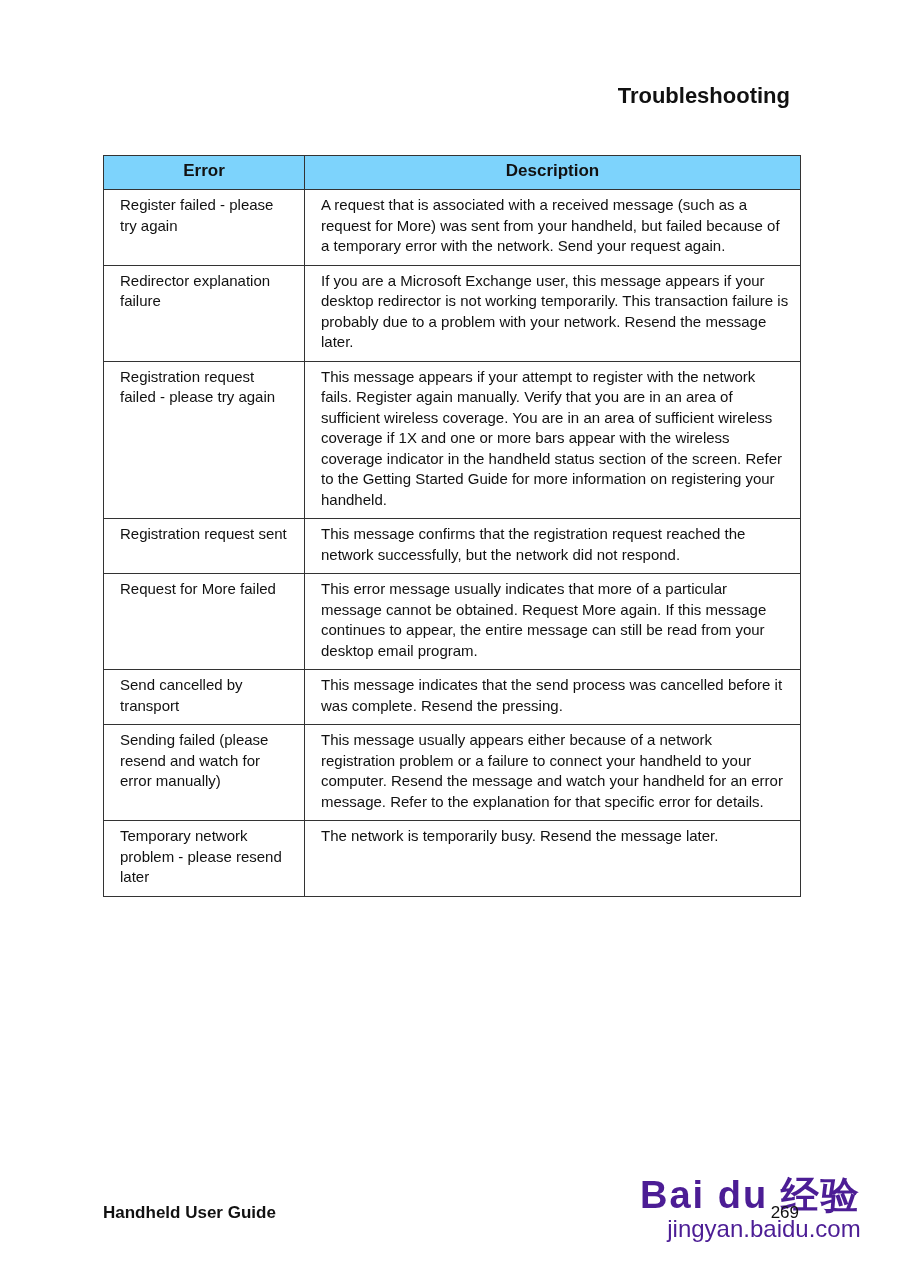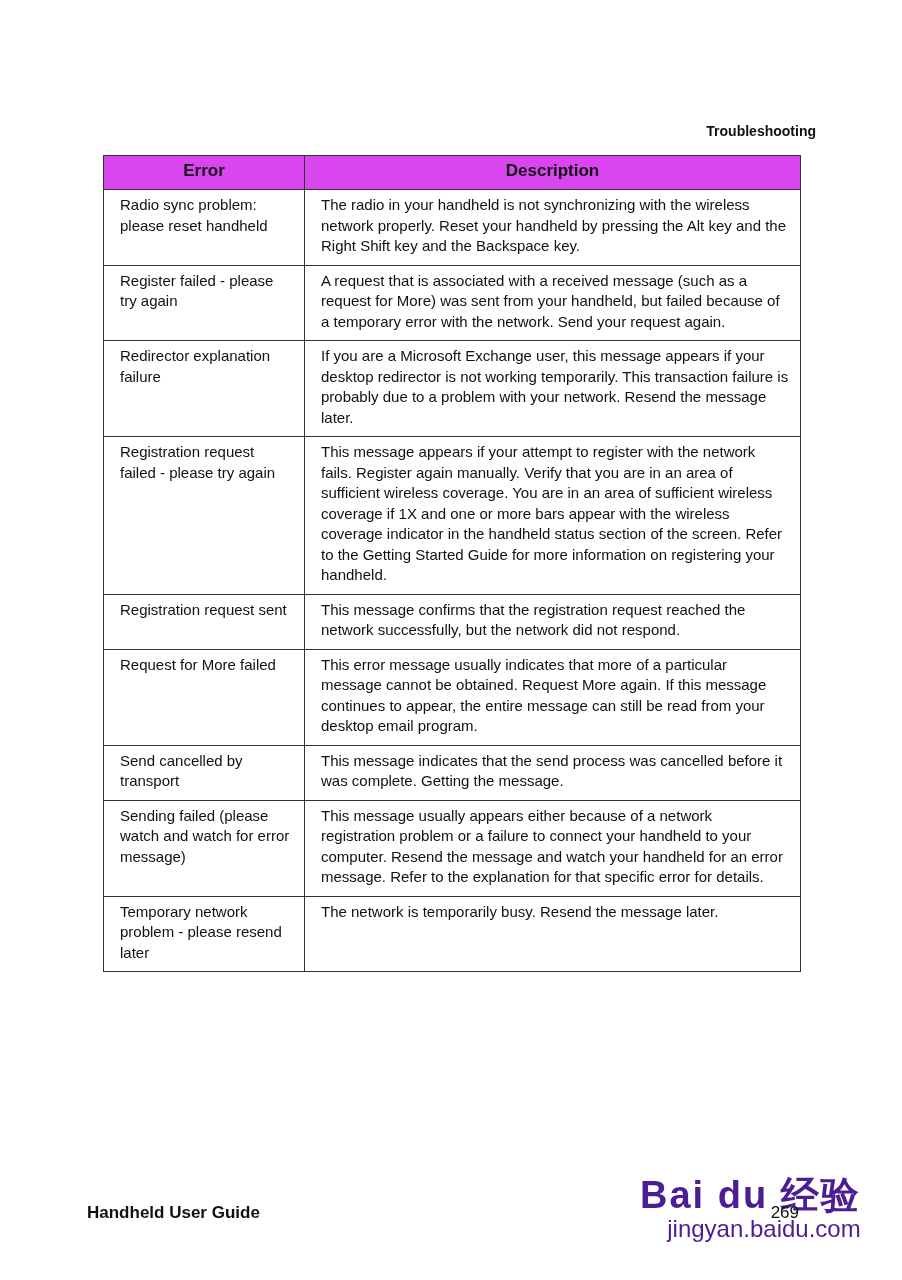--- a/index.html
+++ b/index.html
@@ -1,45 +1,41 @@
 <!DOCTYPE html>
 <html><head>
 <meta charset="utf-8">
 <style>
   html, body { margin:0; padding:0; background:#ffffff; }
   body { width:902px; height:1280px; position:relative; overflow:hidden;
          font-family:"Liberation Sans", "DejaVu Sans", sans-serif; color:#111; }
-  .section-title { position:absolute; right:86px; top:83px; font-weight:bold; font-size:14px;margin-top:40px; }
+  .section-title { position:absolute; right:112px; top:83px; font-weight:bold; font-size:22px; }
   table { position:absolute; left:103px; top:155px; width:698px; border-collapse:collapse; font-size:15px; line-height:20.5px; }
   th, td { border:1.5px solid #333; vertical-align:top; }
-  th { background:#d946ef; font-weight:bold; font-size:17px; padding:5px 8px; height:23px; text-align:center; }
+  th { background:#7dd3fc; font-weight:bold; font-size:17px; padding:5px 8px; height:23px; text-align:center; }
   td { padding:5px 10px 8px 16px; }
   td.col-err { width:174px; }
-  .footer-title { position:absolute; left:87px; top:1203px; font-weight:bold; font-size:17px; }
+  .footer-title { position:absolute; left:103px; top:1203px; font-weight:bold; font-size:17px; }
   .page-num { position:absolute; right:103px; top:1203px; font-weight:normal; font-size:17px; }
   .watermark { position:absolute; left:640px; top:1150px; color:#4c1d95; font-weight:bold; font-size:38px; letter-spacing:2px;margin-top:20px; }
   .watermark small { display:block; font-size:24px; font-weight:normal; letter-spacing:0; margin-top:-6px;text-align:right; }
 </style>
 </head>
 <body>
 
 <div class="section-title">Troubleshooting</div>
 
 <table>
   <thead>
     <tr>
       <th>Error</th>
       <th>Description</th>
     </tr>
   </thead>
   <tbody>
-    <tr>
-      <td class="col-err">Radio sync problem: please reset handheld</td>
-      <td>The radio in your handheld is not synchronizing with the wireless network properly. Reset your handheld by pressing the Alt key and the Right Shift key and the Backspace key.</td>
-    </tr>
     <tr>
       <td class="col-err">Register failed - please try again</td>
       <td>A request that is associated with a received message (such as a request for More) was sent from your handheld, but failed because of a temporary error with the network. Send your request again.</td>
     </tr>
     <tr>
       <td class="col-err">Redirector explanation failure</td>
       <td>If you are a Microsoft Exchange user, this message appears if your desktop redirector is not working temporarily. This transaction failure is probably due to a problem with your network. Resend the message later.</td>
     </tr>
     <tr>
       <td class="col-err">Registration request failed - please try again</td>
@@ -48,24 +44,24 @@
     <tr>
       <td class="col-err">Registration request sent</td>
       <td>This message confirms that the registration request reached the network successfully, but the network did not respond.</td>
     </tr>
     <tr>
       <td class="col-err">Request for More failed</td>
       <td>This error message usually indicates that more of a particular message cannot be obtained. Request More again. If this message continues to appear, the entire message can still be read from your desktop email program.</td>
     </tr>
     <tr>
       <td class="col-err">Send cancelled by transport</td>
-      <td>This message indicates that the send process was cancelled before it was complete. Getting the message.</td>
+      <td>This message indicates that the send process was cancelled before it was complete. Resend the pressing.</td>
     </tr>
     <tr>
-      <td class="col-err">Sending failed (please watch and watch for error message)</td>
+      <td class="col-err">Sending failed (please resend and watch for error manually)</td>
       <td>This message usually appears either because of a network registration problem or a failure to connect your handheld to your computer. Resend the message and watch your handheld for an error message. Refer to the explanation for that specific error for details.</td>
     </tr>
     <tr>
       <td class="col-err">Temporary network problem - please resend later</td>
       <td>The network is temporarily busy. Resend the message later.</td>
     </tr>
   </tbody>
 </table>
 
 <div class="watermark">

